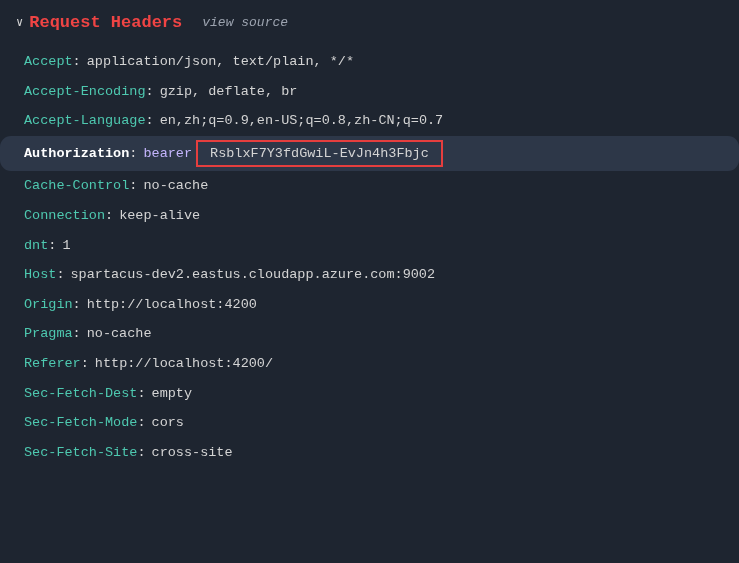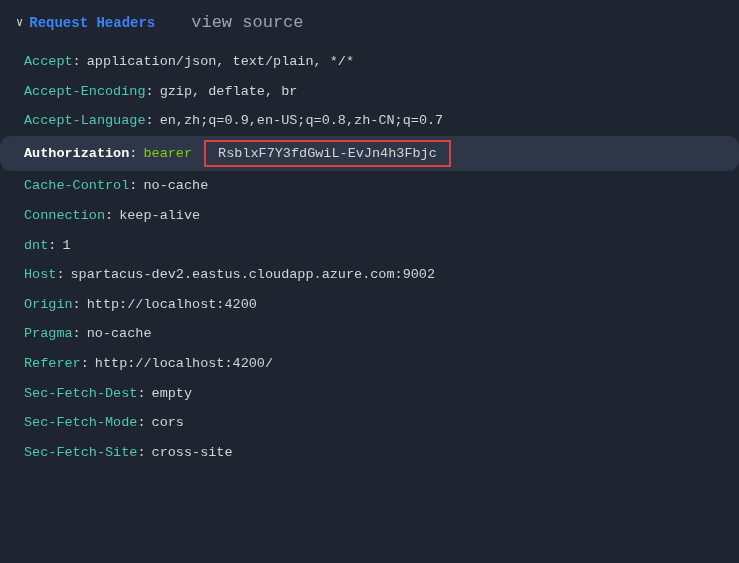--- a/index.html
+++ b/index.html
@@ -32,33 +32,34 @@
       background-color: #1e2530;
     }
 
     .header-chevron {
       color: #d4d4d4;
       margin-right: 6px;
       font-size: 12px;
     }
 
     .header-title {
-      color: #3b82f6;
+      color: #ef4444;
       font-weight: bold;
-      font-size: 14px;
+      font-size: 17px;
     }
 
     .view-source-btn {
-      margin-left: 36px;
+      margin-left: 20px;
       color: #9ca3af;
-      font-size: 17px;
+      font-size: 13px;
       cursor: pointer;
       background: none;
       border: none;
       font-family: inherit;
+      font-style: italic;
     }
 
     .content {
       padding: 2px 0;
     }
 
     .row {
       display: flex;
       align-items: center;
       padding: 4px 24px;
@@ -92,22 +93,22 @@
     }
 
     .token-highlight {
       border: 2px solid #e53e3e;
       padding: 1px 12px;
       color: #d4d4d4;
       background-color: #2d3748;
     }
 
     .bearer-prefix {
-      color: #84cc16;
-      margin-right: 12px;
+      color: #c4b5fd;
+      margin-right: 4px;
     }
   </style>
 </head>
 <body>
 
 <div class="panel">
   <div class="header">
     <span class="header-chevron">∨</span>
     <span class="header-title">Request Headers</span>
     <button class="view-source-btn">view source</button>

